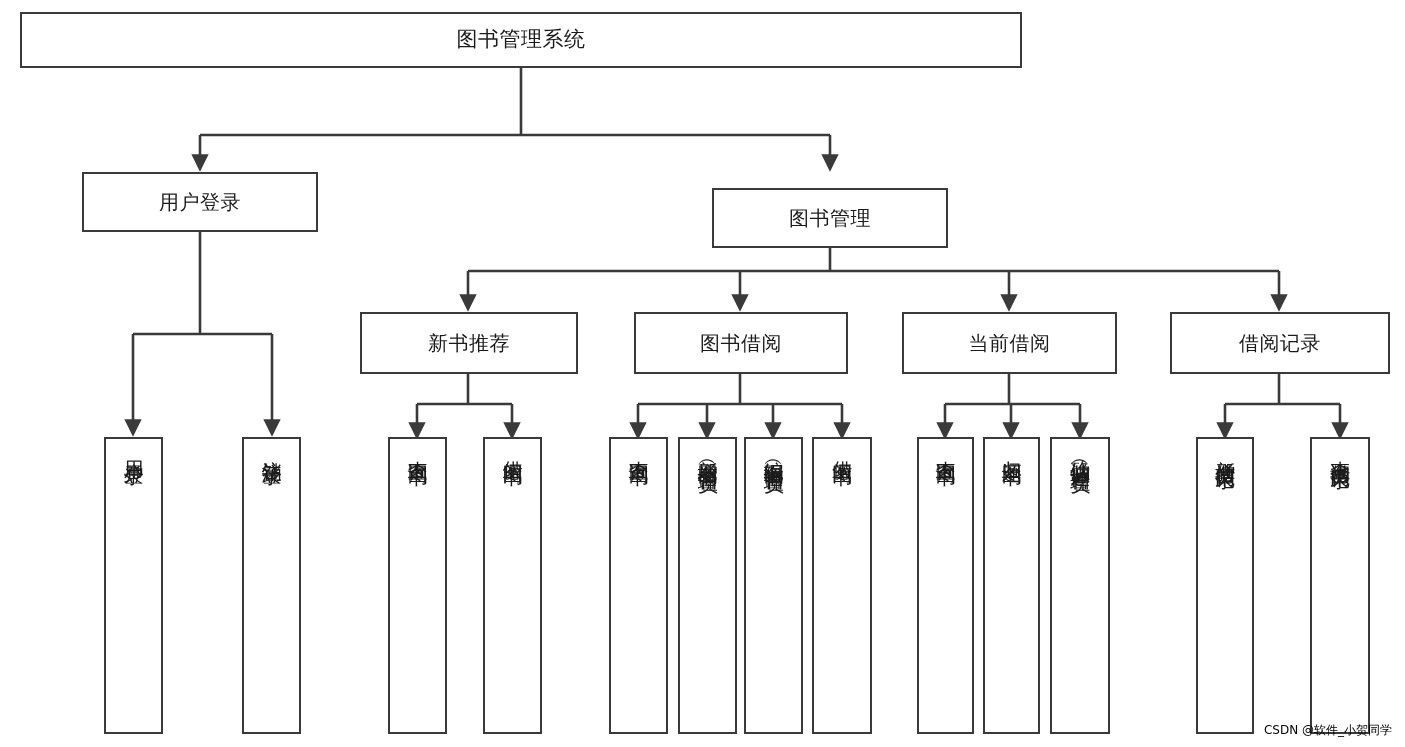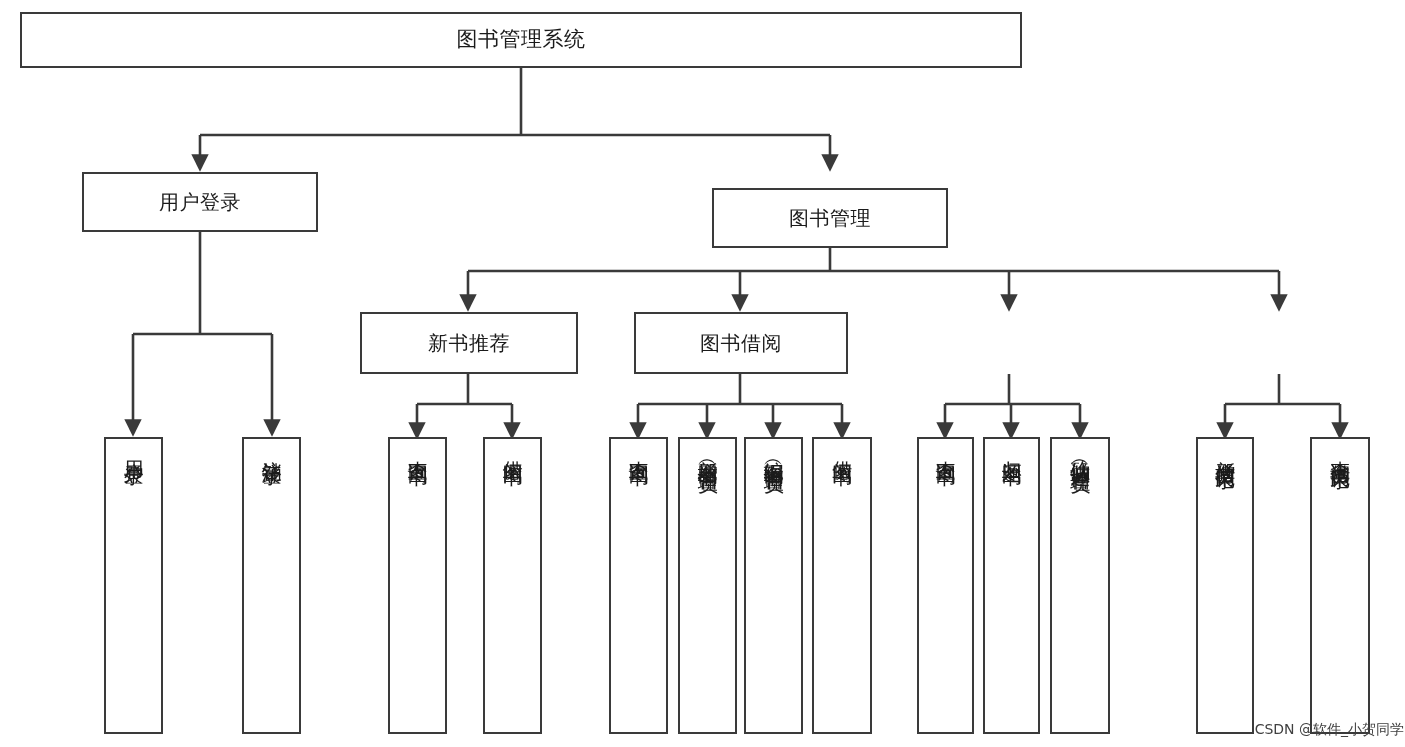--- a/index.html
+++ b/index.html
@@ -58,24 +58,24 @@
     letter-spacing: 2px;
     white-space: nowrap;
   }
   .leaf {
     align-items: flex-start;
     justify-content: center;
     padding-top: 6px;
   }
   .watermark {
     position: absolute;
-    right: 1px;
+    right: 13px;
     bottom: 8px;
-    font-size: 14px;
-    color: #404040;
+    font-size: 12px;
+    color: #000000;
     z-index: 5;
     white-space: nowrap;
     font-family: "DejaVu Sans", "Liberation Sans", sans-serif;
   }
 </style>
 </head>
 <body>
 
 <div id="canvas">
 
@@ -143,21 +143,27 @@
   </div>
 
   <div class="node lvl2" style="left:634px; top:312px; width:214px; height:62px;">
     <span class="lbl">图书借阅</span>
   </div>
 
   <div class="node lvl2" style="left:360px; top:312px; width:218px; height:62px;">
     <span class="lbl">新书推荐</span>
   </div>
 
-
+  <div class="node lvl2" style="left:902px; top:312px; width:215px; height:62px;">
+    <span class="lbl">当前借阅</span>
+  </div>
+
+  <div class="node lvl2" style="left:1170px; top:312px; width:220px; height:62px;">
+    <span class="lbl">借阅记录</span>
+  </div>
 
   <div class="node leaf" style="left:104px; top:437px; width:59px; height:297px;">
     <span class="lbl">用户登录</span>
   </div>
 
   <div class="node leaf" style="left:242px; top:437px; width:59px; height:297px;">
     <span class="lbl">注销登录</span>
   </div>
 
   <div class="node leaf" style="left:388px; top:437px; width:59px; height:297px;">

